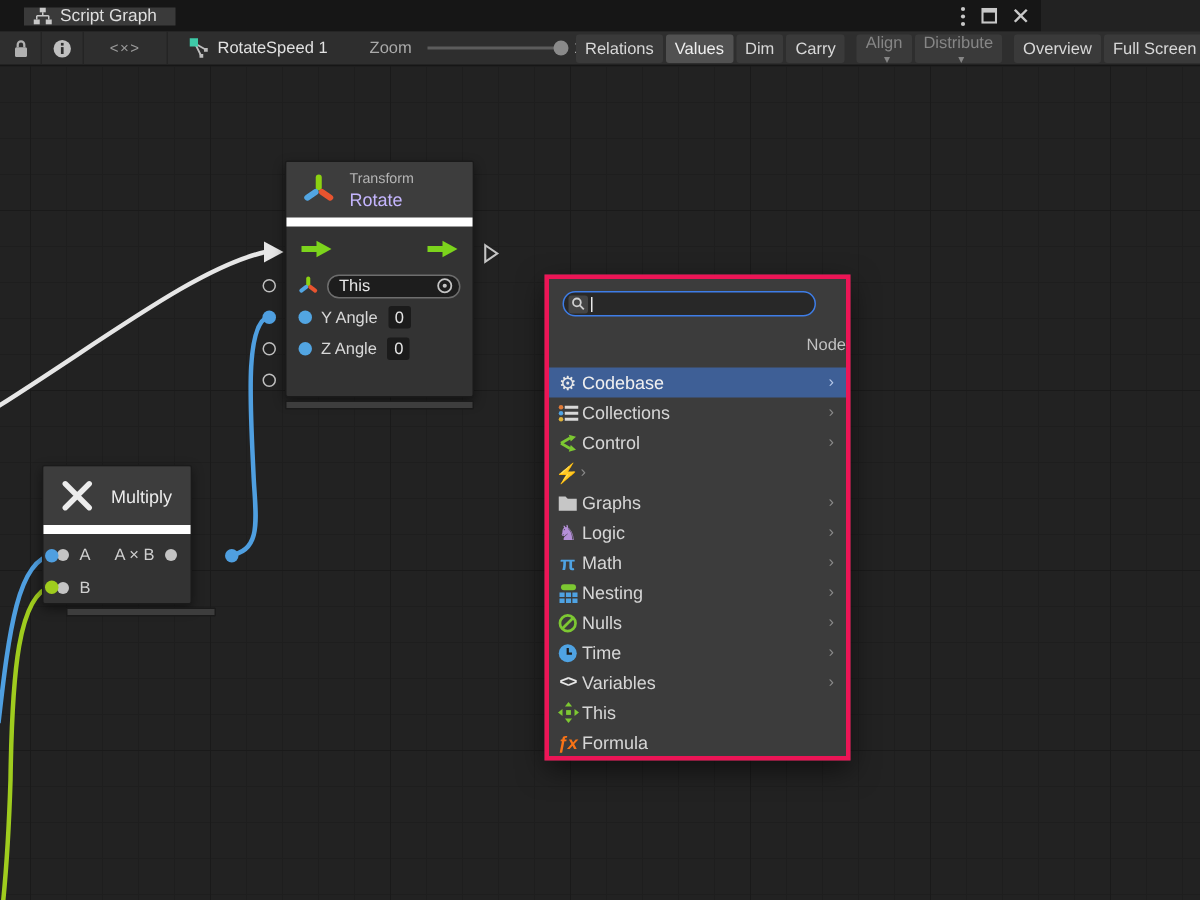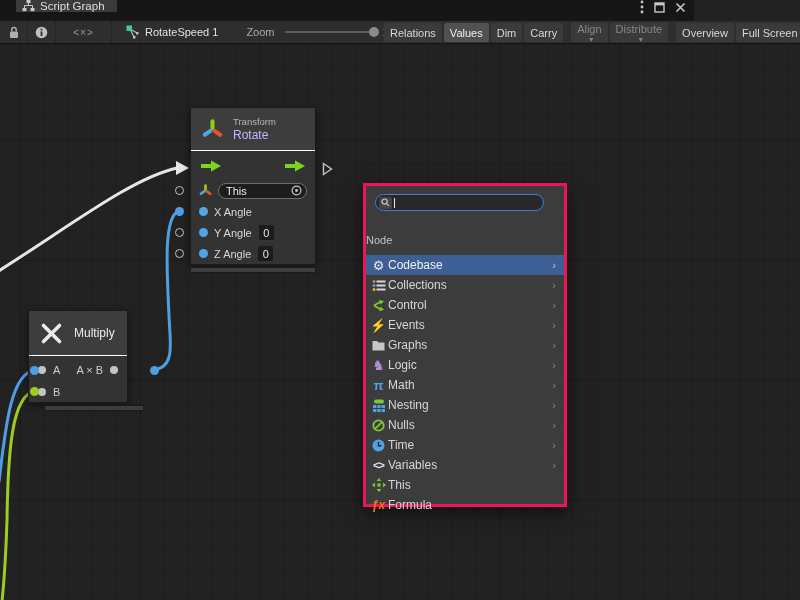--- a/index.html
+++ b/index.html
@@ -2,21 +2,21 @@
 <html><head>
 <meta charset="utf-8">
 <style>
   * { margin:0; padding:0; box-sizing:border-box; }
   html,body { width:800px; height:600px; overflow:hidden; background:#222;
     font-family:"Liberation Sans", sans-serif; -webkit-font-smoothing:antialiased; }
   .win { position:relative; width:800px; height:600px; background:#222; }
 
   
   .tabbar { position:absolute; top:0; left:0; width:694px; height:21px; background:#161616;
-    display:flex; align-items:flex-start; }
+    display:flex; align-items:center; }
   .tab { display:flex; align-items:center; gap:5px; padding:0 12px 0 6px; margin-left:16px;
     background:#3a3a3a; color:#dedede; font-size:11.5px; }
   .ticon { display:flex; align-items:center; }
   .winctl { margin-left:auto; display:flex; align-items:center; gap:10px; padding-right:8px; }
   .winctl span { display:flex; align-items:center; justify-content:center; color:#c8c8c8; cursor:default; }
 
   
   .toolbar { position:absolute; top:21px; left:0; width:800px; height:23px; background:#2e2e2e;
     border-bottom:1px solid #161616; display:flex; align-items:center; font-size:11px; color:#d4d4d4;
     overflow:hidden; white-space:nowrap; }
@@ -42,21 +42,21 @@
       linear-gradient(90deg,#1a1a1a 1px, transparent 1px),
       linear-gradient(#1e1e1e 1px, transparent 1px),
       linear-gradient(90deg,#1e1e1e 1px, transparent 1px);
     background-size:120px 120px,120px 120px,24px 24px,24px 24px;
     background-position:0 96px,20px 0,0 0,20px 0; }
   .wires { position:absolute; top:0; left:0; width:800px; height:556px; pointer-events:none; }
 
   
   .node { position:absolute; background:#333333; border:1px solid #1a1a1a; border-radius:2px;
     box-shadow:0 3px 8px rgba(0,0,0,.45); color:#dedede; }
-  .nhead { background:#3d3d3d; border-bottom:1px solid #ffffff; display:flex; align-items:center; }
+  .nhead { background:#3d3d3d; border-bottom:6px solid #ffffff; display:flex; align-items:center; }
   .nfoot { position:absolute; height:6px; background:#3d3d3d; border:1px solid #1a1a1a; border-radius:1px; }
 
   .t-node { left:190px; top:63px; width:126px; height:158px; }
   .t-head { height:43px; padding:0 10px; gap:9px; }
   .t-cat { font-size:9.5px; color:#b5b5b5; line-height:12px; }
   .t-title { font-size:12px; color:#c4b5fd; line-height:14px; }
   .flowrow { height:29px; display:flex; align-items:center; justify-content:space-between; padding:0 9px; }
   .prow { height:21px; display:flex; align-items:center; gap:6px; padding:0 8px; font-size:11px; color:#d8d8d8; }
   .dot { width:9px; height:9px; border-radius:50%; flex:none; }
   .dot.blue { background:#52a5e2; }
@@ -81,21 +81,21 @@
   .port.greenp { background:#9fcc1e; }
 
   
   .finder { position:absolute; left:363px; top:139px; width:204px; height:324px;
     background:#3c3c3c; border:3px solid #ec1556; box-shadow:0 6px 18px rgba(0,0,0,.55); }
   .fsearch { position:relative; margin:8px 20px 0 9px; width:169px; height:17px; background:#282828;
     border:1.5px solid #3e7de7; border-radius:9px; display:flex; align-items:center; padding:0 3px; }
   .fmag { width:13px; height:12px; background:#454545; border-radius:2px; display:flex;
     align-items:center; justify-content:center; }
   .fcaret { width:1px; height:10px; background:#e8e8e8; margin-left:2px; }
-  .fheader { text-align:left; margin-top:23px; font-size:11px; color:#c2c2c2; }
+  .fheader { text-align:right; margin-top:13px; font-size:11px; color:#c2c2c2; }
   .flist { margin-top:9px; }
   .f-row { height:20px; display:flex; align-items:center; padding:0 4px; font-size:12px; color:#d6d6d6; }
   .f-row.sel { background:#3e5f96; color:#f0f0f0; }
   .f-ico { width:17px; display:flex; align-items:center; justify-content:center; flex:none; font-size:12px; }
   .f-lbl { flex:1; padding-left:1px; }
   .f-chev { color:#8a8a8a; font-size:11px; padding-right:4px; }
   .f-row.sel .f-chev { color:#b6c8e8; }
 
   .tri-out { position:absolute; left:322px; top:118px; }
   svg { display:block; }
@@ -250,24 +250,20 @@
           <span>
               <svg width="11" height="11" viewBox="0 0 11 11">
                 <circle cx="5.5" cy="5.5" r="4.4" fill="none" stroke="#c4c4c4" stroke-width="1.2"></circle>
                 <circle cx="5.5" cy="5.5" r="1.4" fill="#c4c4c4"></circle>
               </svg>
             </span>
         </span>
       </div>
       <div class="prow">
         <span class="dot blue"></span>
-        <span>X Angle</span>
-      </div>
-      <div class="prow">
-        <span class="dot blue"></span>
         <span>Y Angle</span>
         <span class="valbox">0</span>
       </div>
       <div class="prow">
         <span class="dot blue"></span>
         <span>Z Angle</span>
         <span class="valbox">0</span>
       </div>
     </div>
     <div class="nfoot" style="left:190px; top:223px; width:126px;"></div>
@@ -353,21 +349,20 @@
                 <polygon points="7.2,12.2 12,10.8 8.5,7.6" fill="#7dc832"></polygon>
               </svg>
             </span>
             <span class="f-lbl">Control</span>
             <span class="f-chev">›</span>
           </div>
           <div class="f-row">
             <span class="f-ico">
               <span style="color:#f2c335;font-size:13px;line-height:1;">⚡</span>
             </span>
-            <span class="f-lbl">Events</span>
             <span class="f-chev">›</span>
           </div>
           <div class="f-row">
             <span class="f-ico">
               <svg width="13" height="11" viewBox="0 0 13 11">
                 <path d="M0.5 1 H5 L6.5 2.5 H12.5 V10.5 H0.5 Z" fill="#c6c6c6"></path>
               </svg>
             </span>
             <span class="f-lbl">Graphs</span>
             <span class="f-chev">›</span>

